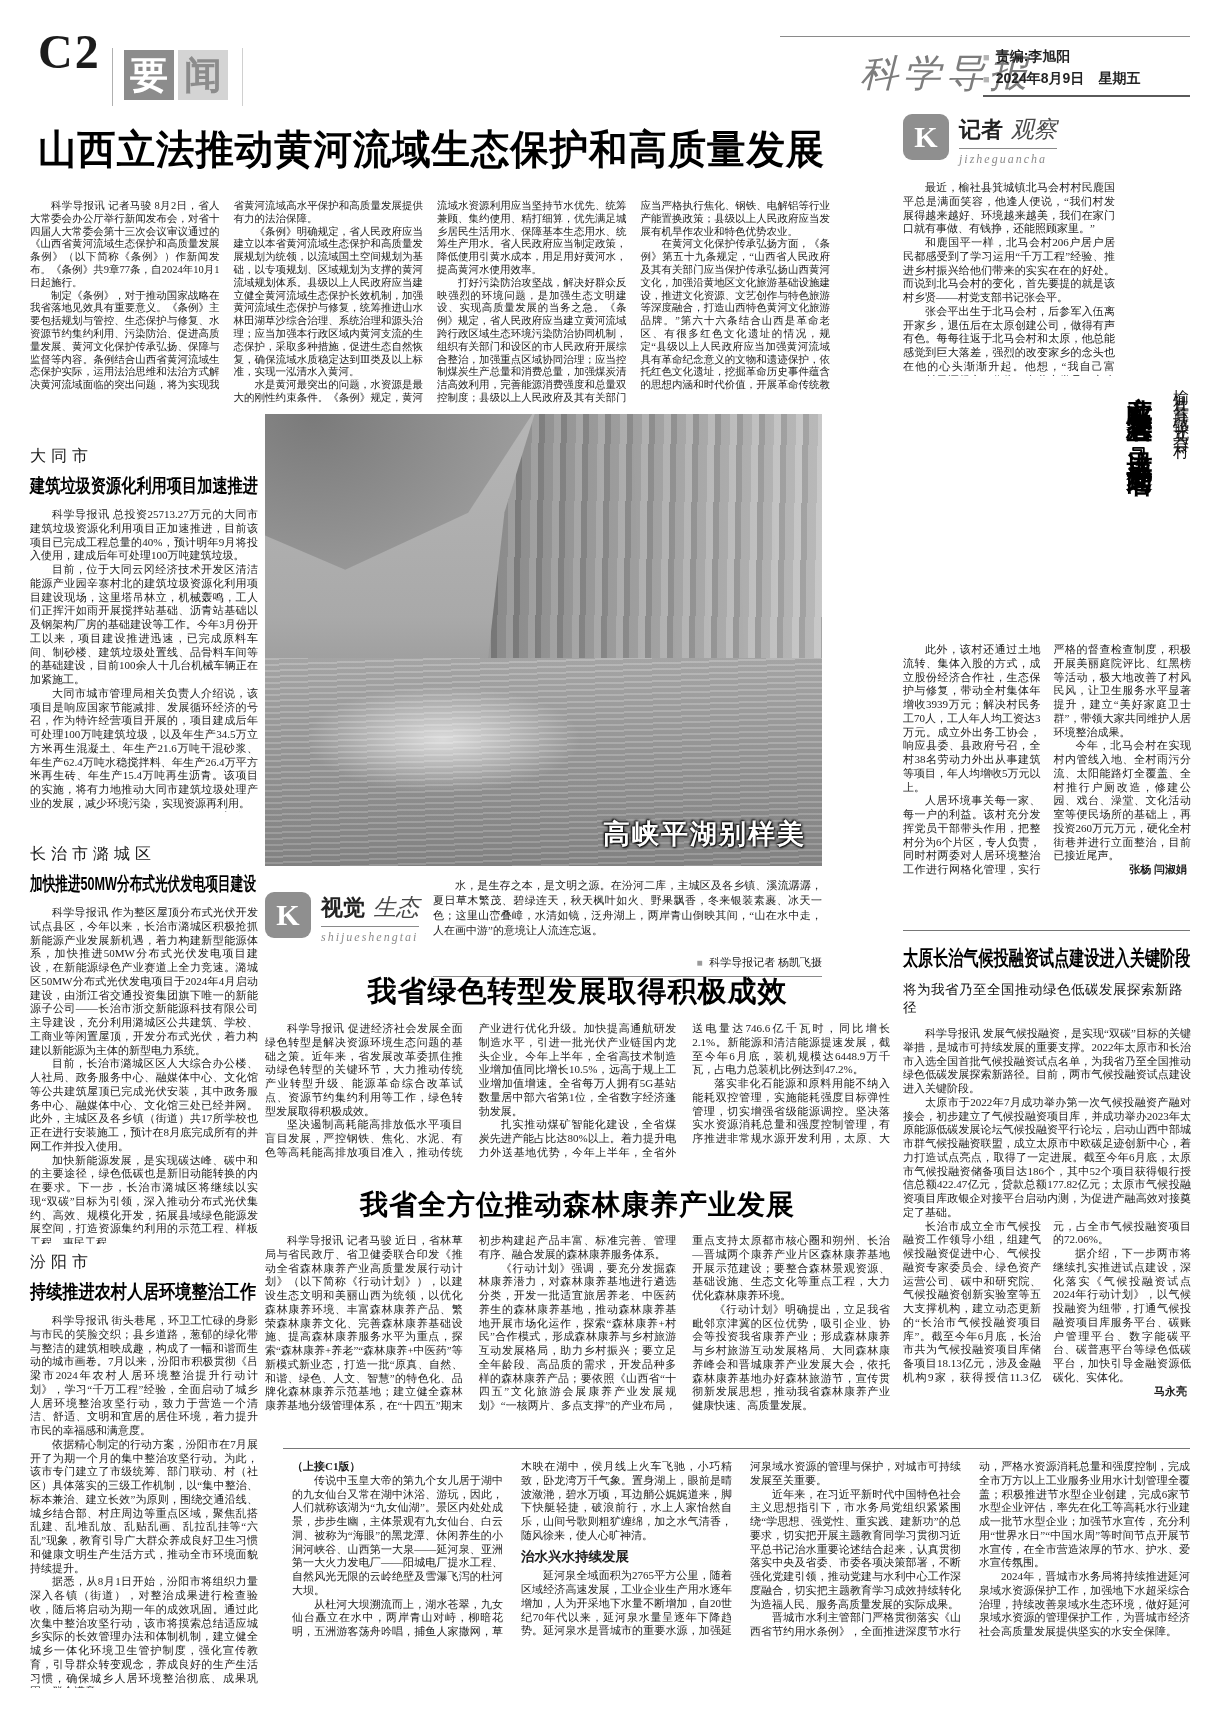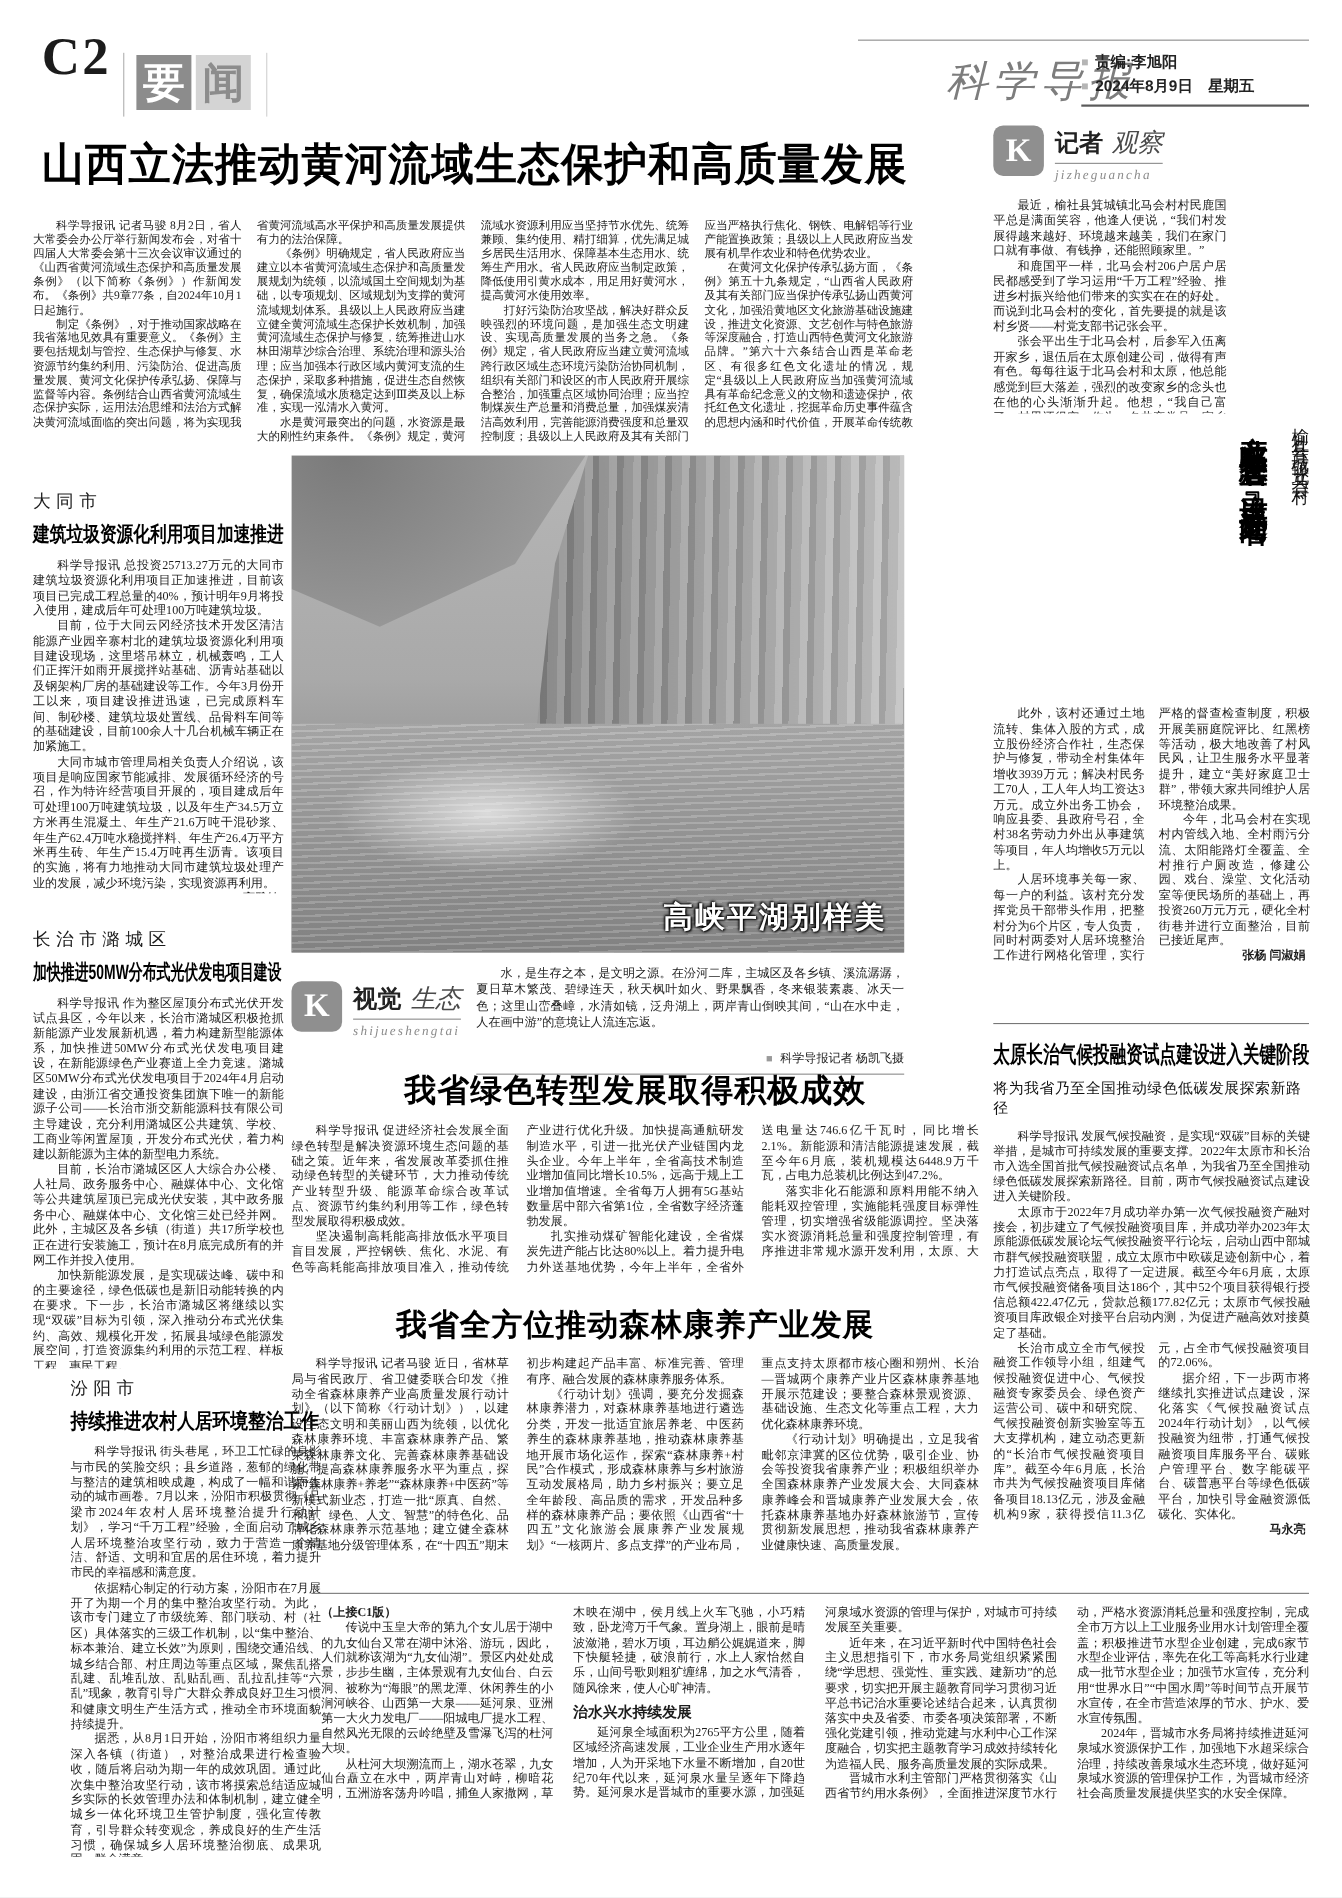--- a/index.html
+++ b/index.html
@@ -35,21 +35,21 @@
   
   .rail{width:228px;}
   .kicker{font-size:16px;letter-spacing:5px;color:#1a1a1a;}
   .rail-headline{margin-top:6px;font-weight:bold;color:#000;white-space:nowrap;transform-origin:left top;}
   #article-datong{left:30px;top:446px;}
   #article-datong .rail-headline{font-size:19px;transform:scaleX(.80);}
   #article-datong .rail-body{height:304px;}
   #article-lucheng{left:30px;top:844px;}
   #article-lucheng .rail-headline{font-size:19px;transform:scaleX(.665);}
   #article-lucheng .rail-body{height:338px;}
-  #article-fenyang{left:30px;top:1252px;margin-left:34px;}
+  #article-fenyang{left:30px;top:1252px;}
   #article-fenyang .rail-headline{font-size:19px;transform:scaleX(.85);}
   #article-fenyang .rail-body{height:374px;}
   .rail-body{margin-top:9px;overflow:hidden;}
   
   #photo{left:265px;top:414px;width:557px;height:452px;overflow:hidden;
          background:linear-gradient(180deg,#b6b6b6 0%,#a9a9a9 45%,#9c9c9c 58%,#8f8f8f 100%);}
   .cliff{position:absolute;right:0;top:0;width:60%;height:68%;
          background:linear-gradient(88deg,rgba(0,0,0,.20),rgba(255,255,255,.16)),
          repeating-linear-gradient(91deg,#bfbfbf 0 7px,#949494 7px 13px,#acacac 13px 22px);
          clip-path:polygon(14% 0,100% 0,100% 100%,0 80%,5% 32%);}
@@ -216,21 +216,21 @@
         <p>扎实推动煤矿智能化建设，全省煤炭先进产能占比达80%以上。着力提升电力外送基地优势，今年上半年，全省外送电量达746.6亿千瓦时，同比增长2.1%。新能源和清洁能源提速发展，截至今年6月底，装机规模达6448.9万千瓦，占电力总装机比例达到47.2%。</p>
         <p>落实非化石能源和原料用能不纳入能耗双控管理，实施能耗强度目标弹性管理，切实增强省级能源调控。坚决落实水资源消耗总量和强度控制管理，有序推进非常规水源开发利用，太原、大同等6市获批国家再生水利用重点城市，是全国入选城市最多的4个省份之一。</p>
       </div>
   </div>
 
   <div class="abs center-article" id="forest-article">
     <div class="center-headline sans">我省全方位推动森林康养产业发展</div>
     <div class="center-body body-text">
         <p>科学导报讯 记者马骏 近日，省林草局与省民政厅、省卫健委联合印发《推动全省森林康养产业高质量发展行动计划》（以下简称《行动计划》），以建设生态文明和美丽山西为统领，以优化森林康养环境、丰富森林康养产品、繁荣森林康养文化、完善森林康养基础设施、提高森林康养服务水平为重点，探索“森林康养+养老”“森林康养+中医药”等新模式新业态，打造一批“原真、自然、和谐、绿色、人文、智慧”的特色化、品牌化森林康养示范基地；建立健全森林康养基地分级管理体系，在“十四五”期末初步构建起产品丰富、标准完善、管理有序、融合发展的森林康养服务体系。</p>
         <p>《行动计划》强调，要充分发掘森林康养潜力，对森林康养基地进行遴选分类，开发一批适宜旅居养老、中医药养生的森林康养基地，推动森林康养基地开展市场化运作，探索“森林康养+村民”合作模式，形成森林康养与乡村旅游互动发展格局，助力乡村振兴；要立足全年龄段、高品质的需求，开发品种多样的森林康养产品；要依照《山西省“十四五”文化旅游会展康养产业发展规划》“一核两片、多点支撑”的产业布局，重点支持太原都市核心圈和朔州、长治—晋城两个康养产业片区森林康养基地开展示范建设；要整合森林景观资源、基础设施、生态文化等重点工程，大力优化森林康养环境。</p>
-        <p>《行动计划》明确提出，立足我省毗邻京津冀的区位优势，吸引企业、协会等投资我省康养产业；积极组织举办全国森林康养产业发展大会、大同森林康养峰会和晋城康养产业发展大会，依托森林康养基地办好森林旅游节，宣传贯彻新发展思想，推动我省森林康养产业健康快速、高质量发展。</p>
+        <p>《行动计划》明确提出，立足我省毗邻京津冀的区位优势，吸引企业、协会等投资我省康养产业；形成森林康养与乡村旅游互动发展格局、大同森林康养峰会和晋城康养产业发展大会，依托森林康养基地办好森林旅游节，宣传贯彻新发展思想，推动我省森林康养产业健康快速、高质量发展。</p>
       </div>
   </div>
 
   <div class="abs" id="observer">
     <div class="logo-block">
       <div class="k-box">K</div>
       <div class="logo-text">
         <div class="logo-title">
           <span class="t-bold">记者</span>
           <span class="t-script">观察</span>

